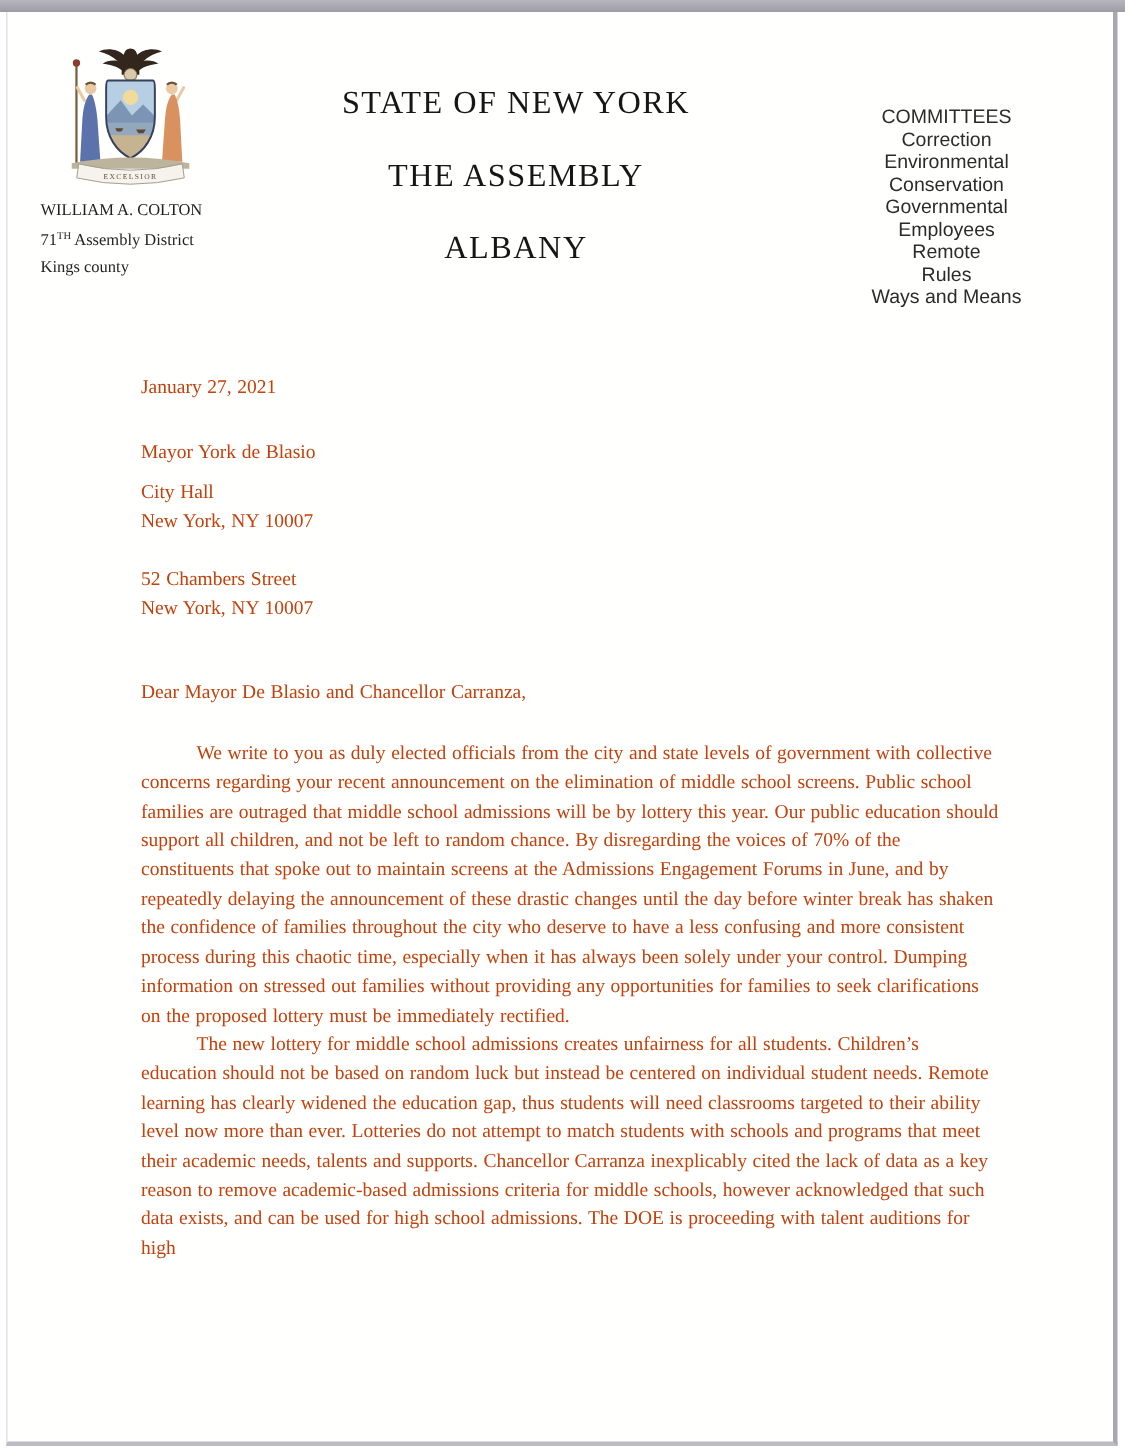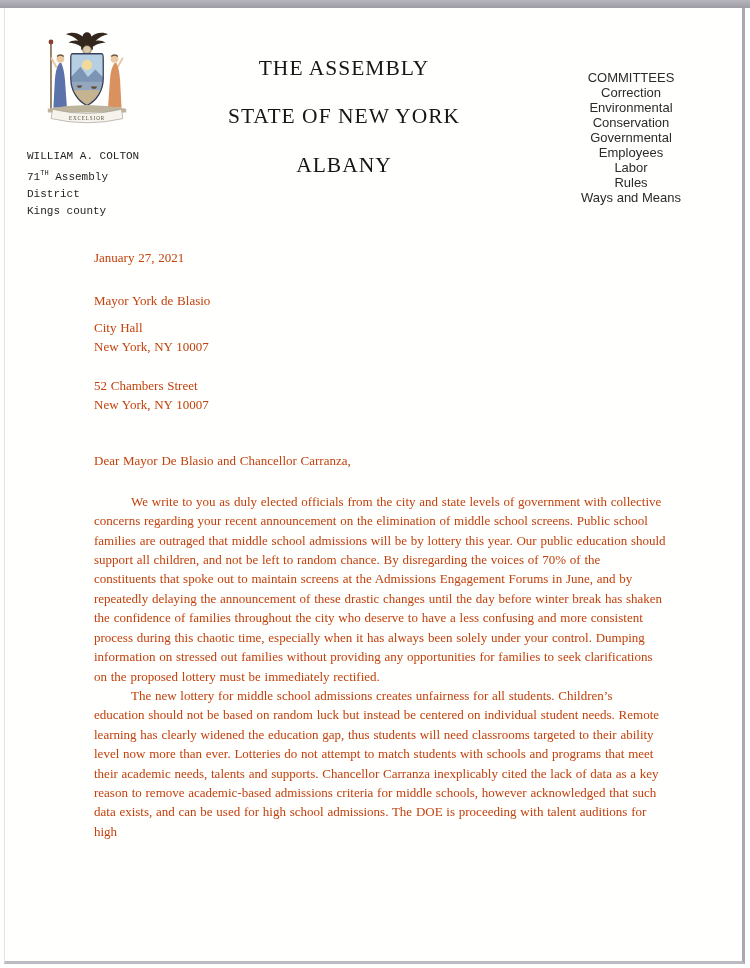--- a/index.html
+++ b/index.html
@@ -15,21 +15,21 @@
     position: absolute; left: 4px; top: 8px; right: 5px; bottom: 4px;
     background: #fffffe;
     border-left: 1px solid #e2e2e7;
     border-right: 3px solid #a9a7b0;
     border-bottom: 3px solid #bcbbc3;
   }
 
   
   .seal-block { position: absolute; left: 22px; top: 20px; width: 122px; }
   .seal { display: block; margin-left: 4px; }
-  .sender { margin-top: 20px; font-family: Liberation Mono, monospace; font-size: 11px; line-height: 17px; color: #1f1f1f; }
+  .sender { margin-top: 4px; font-family: Liberation Serif, serif; font-size: 11px; line-height: 17px; color: #1f1f1f; }
   .sender sup { font-size: 7px; }
 
   .lh-center {
     position: absolute; left: 156px; top: 48px; width: 366px; text-align: center;
     font-family: "Liberation Serif", serif; color: #161616;
   }
   .mh { font-size: 21.5px; letter-spacing: 1px; white-space: nowrap; }
   .mh1 { margin-bottom: 23px; }
   .mh2 { margin-bottom: 24px; }
 
@@ -105,31 +105,31 @@
       <text x="60" y="96.6" text-anchor="middle" font-family="Liberation Serif, serif" font-size="5.4" letter-spacing="1" fill="#55503f">EXCELSIOR</text>
     </svg>
     <div class="sender">
       <div>WILLIAM A. COLTON</div>
       <div><span>71</span><sup>TH</sup><span> Assembly District</span></div>
       <div>Kings county</div>
     </div>
   </div>
 
   <div class="lh-center">
+    <div class="mh mh2">STATE OF NEW YORK</div>
     <div class="mh mh1">THE ASSEMBLY</div>
-    <div class="mh mh2">STATE OF NEW YORK</div>
     <div class="mh mh3">ALBANY</div>
   </div>
 
   <div class="lh-right">
     <div>COMMITTEES</div>
     <div>Correction</div>
     <div>Environmental Conservation</div>
     <div>Governmental Employees</div>
-    <div>Labor</div>
+    <div>Remote</div>
     <div>Rules</div>
     <div>Ways and Means</div>
   </div>
 
   <div class="letter">
     <div class="date">January 27, 2021</div>
 
     <div class="recipient recipient-1">
       <div class="addr-gap">Mayor York de Blasio</div>
       <div>City Hall</div>

